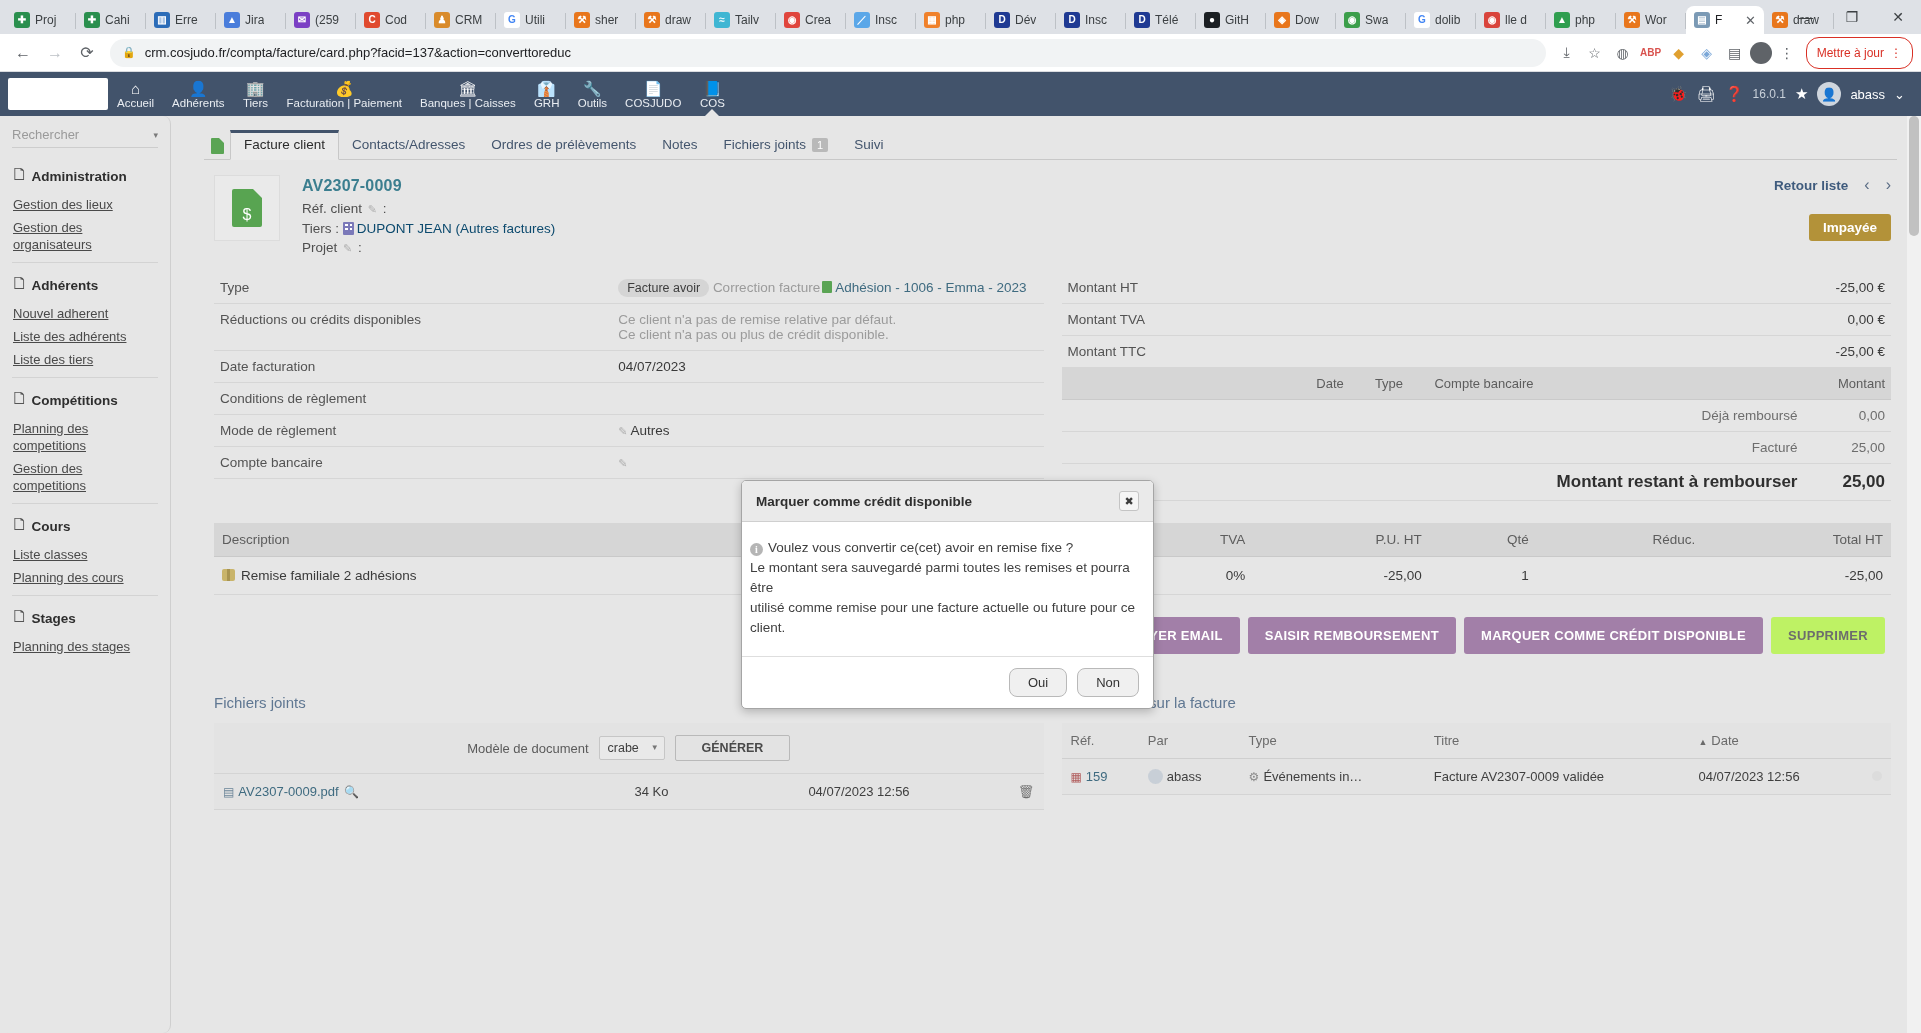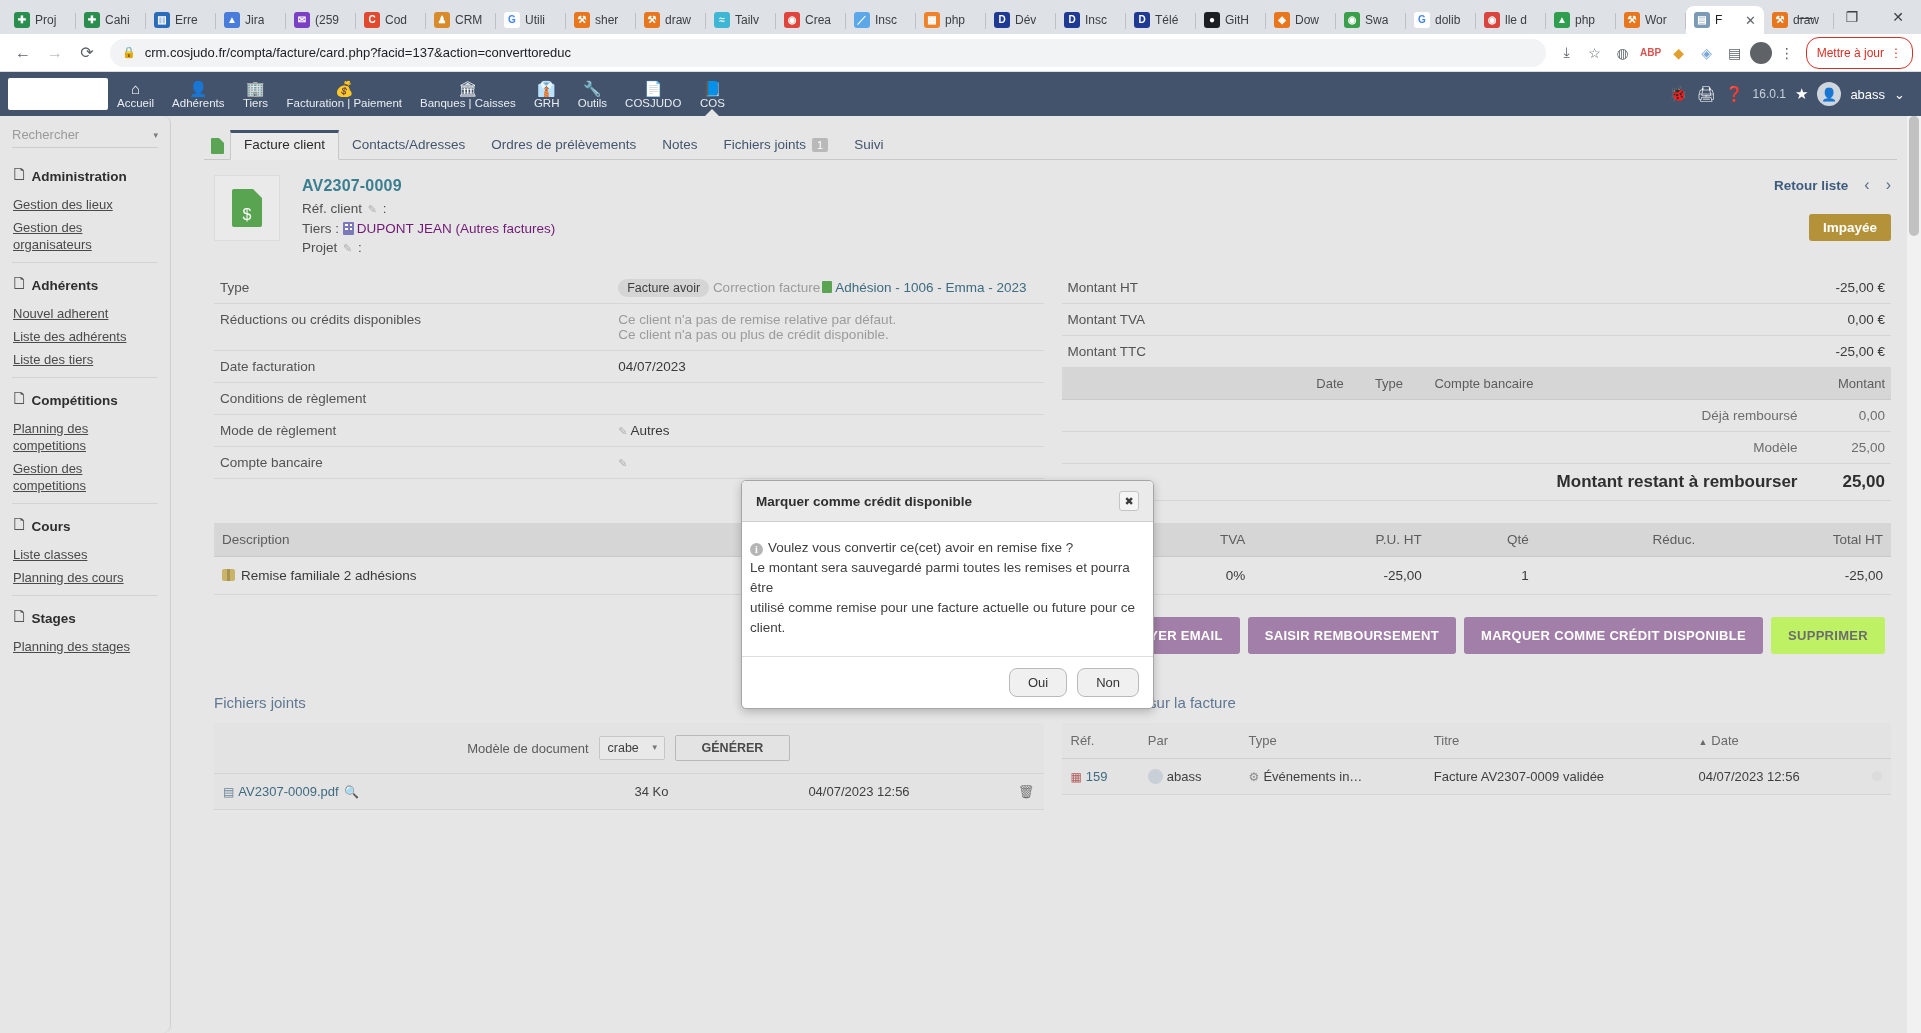--- a/index.html
+++ b/index.html
@@ -152,21 +152,21 @@
     display:flex; align-items:center; justify-content:center; flex:0 0 66px; margin-right: 22px;
   }
   .bigdoc .gi { width:30px; height:38px; background:#58a451; border-radius:2px; position:relative;
       color:#fff; font-size:16px; display:flex; align-items:flex-end; justify-content:center; padding-bottom:3px;}
   .bigdoc .gi:after { content:""; position:absolute; right:0; top:0; border-top:9px solid #eaeaea;
      border-left:9px solid transparent; }
   .headinfo { padding-top:2px; }
   .inv-id { font-size:16px; font-weight:bold; color:#3b7e8f; letter-spacing:.2px; margin-bottom:4px; }
   .hl { font-size:13.5px; color:#4f4f4f; line-height:19px; }
   .hl .pen { color:#b0b0b0; font-size:11px; margin:0 2px; }
-  .hl a { color:#701a75; text-decoration:none; }
+  .hl a { color:#0c4a6e; text-decoration:none; }
   .bl-ico { display:inline-block; width:11px; height:13px; background:#7b79b9; border-radius:1px;
      vertical-align:-2px; margin-right:3px; position:relative; }
   .bl-ico:before { content:""; position:absolute; inset:2px 2px; background:
      linear-gradient(#fff 0 0) 0 0/3px 2px no-repeat, linear-gradient(#fff 0 0) 5px 0/3px 2px no-repeat,
      linear-gradient(#fff 0 0) 0 4px/3px 2px no-repeat, linear-gradient(#fff 0 0) 5px 4px/3px 2px no-repeat; }
 
   .retour {
     position:absolute; right:6px; top:16px; display:flex; align-items:center; gap:16px;
   }
   .retour .rl { color:#3f5b7d; font-size:13.5px; font-weight:bold; }
@@ -634,21 +634,21 @@
                       <td>Compte bancaire</td>
                       <td style="text-align: right;">Montant</td>
                     </tr>
                     <tr class="sub">
                       <td colspan="3"></td>
                       <td style="text-align: right;">Déjà remboursé</td>
                       <td style="text-align: right;">0,00</td>
                     </tr>
                     <tr class="sub">
                       <td colspan="3"></td>
-                      <td style="text-align: right;">Modèle</td>
+                      <td style="text-align: right;">Facturé</td>
                       <td style="text-align: right;">25,00</td>
                     </tr>
                     <tr class="sub">
                       <td colspan="3"></td>
                       <td class="big" style="text-align: right;">Montant restant à rembourser</td>
                       <td class="big" style="text-align: right;">25,00</td>
                     </tr>
                   </tbody>
               </table>
             </div>

